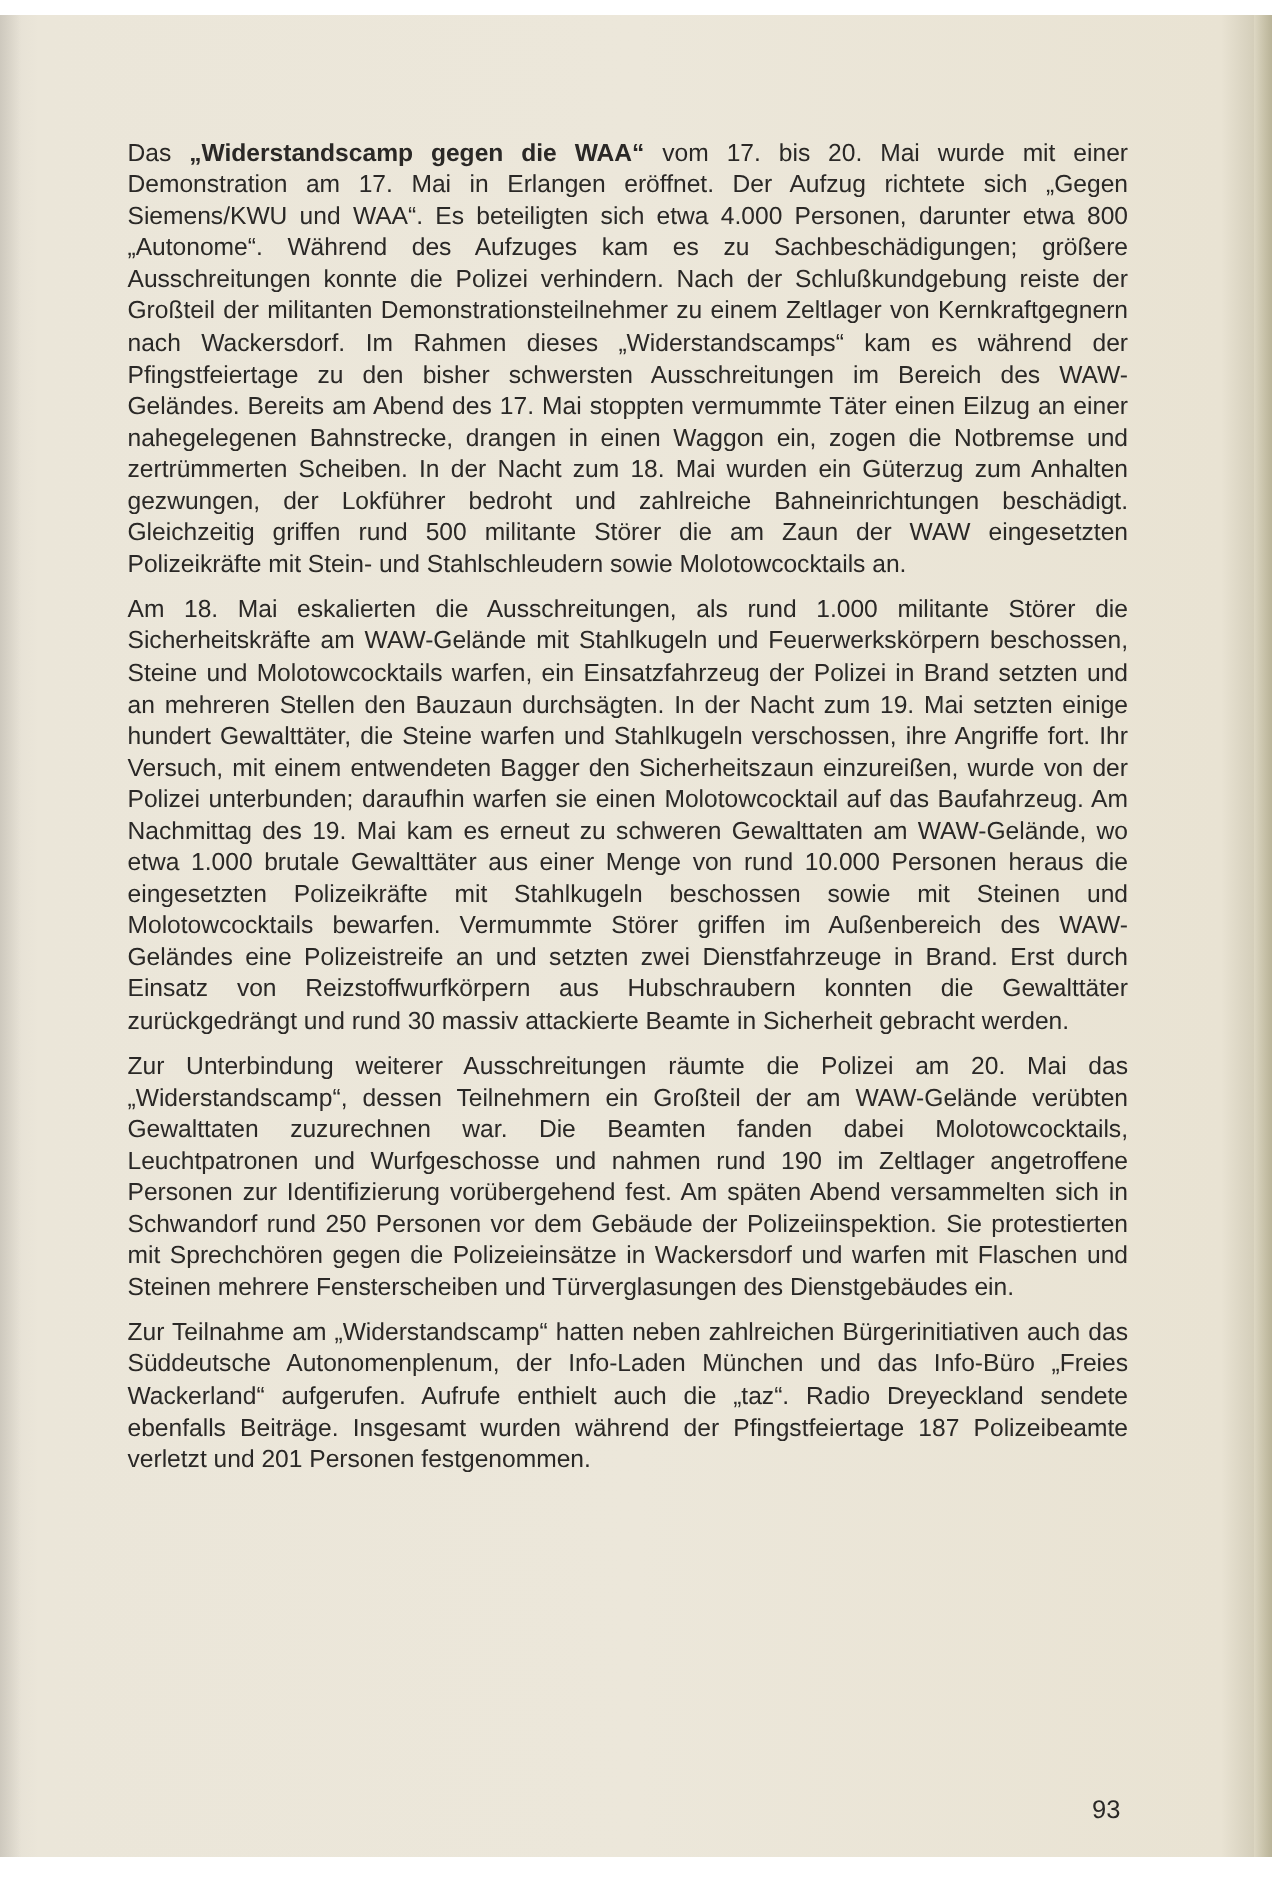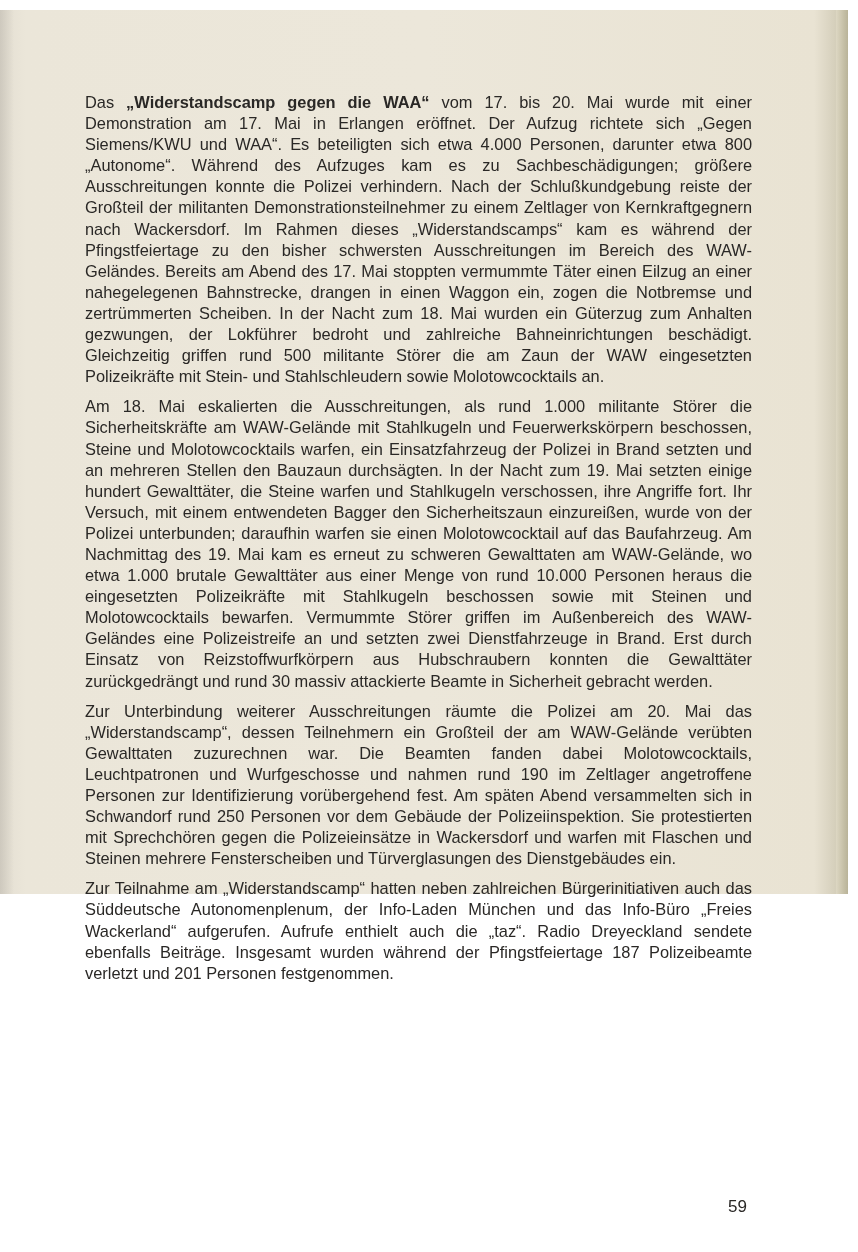--- a/index.html
+++ b/index.html
@@ -1,20 +1,20 @@
 <!DOCTYPE html>
 <html><head>
   <meta charset="utf-8">
   <style>
     html, body { margin: 0; padding: 0; }
     body {
       width: 858px; height: 1252px; background: #ffffff; position: relative; overflow: hidden;
     }
     .page {
-      position: absolute; left: 0; top: 10px; width: 848px; height: 884px;
+      position: absolute; left: 0; top: 10px; width: 848px; height: 1228px;
       background: linear-gradient(90deg, #e3ded2 0%, #ebe6d9 3%, #ece7da 50%, #e9e3d3 96%, #d9d3c0 98%, #c9c3ac 100%);
     }
     .page::before {
       content: ""; position: absolute; left: 0; top: 0; width: 14px; height: 100%;
       background: linear-gradient(90deg, rgba(180,175,165,0.45), rgba(255,255,255,0));
     }
     .spine {
       position: absolute; right: 0; top: 0; width: 12px; height: 100%;
       background: linear-gradient(90deg, #ddd7c3, #c7c1a8 60%, #b9b398);
     }
@@ -37,14 +37,14 @@
 <div class="page">
   <div class="spine"></div>
 
   <div class="text-block">
     <p class="para"><span>Das </span><span class="bold">„Widerstandscamp gegen die WAA“</span><span> vom 17. bis 20. Mai wurde mit einer Demonstration am 17. Mai in Erlangen eröffnet. Der Aufzug richtete sich „Gegen Siemens/KWU und WAA“. Es beteiligten sich etwa 4.000 Personen, darunter etwa 800 „Autonome“. Während des Aufzuges kam es zu Sachbeschädigungen; größere Ausschreitungen konnte die Polizei verhindern. Nach der Schlußkundgebung reiste der Großteil der militanten Demonstrationsteilnehmer zu einem Zeltlager von Kernkraftgegnern nach Wackersdorf. Im Rahmen dieses „Widerstandscamps“ kam es während der Pfingstfeiertage zu den bisher schwersten Ausschreitungen im Bereich des WAW-Geländes. Bereits am Abend des 17. Mai stoppten vermummte Täter einen Eilzug an einer nahegelegenen Bahnstrecke, drangen in einen Waggon ein, zogen die Notbremse und zertrümmerten Scheiben. In der Nacht zum 18. Mai wurden ein Güterzug zum Anhalten gezwungen, der Lokführer bedroht und zahlreiche Bahneinrichtungen beschädigt. Gleichzeitig griffen rund 500 militante Störer die am Zaun der WAW eingesetzten Polizeikräfte mit Stein- und Stahlschleudern sowie Molotowcocktails an.</span></p>
     <p class="para">Am 18. Mai eskalierten die Ausschreitungen, als rund 1.000 militante Störer die Sicherheitskräfte am WAW-Gelände mit Stahlkugeln und Feuerwerkskörpern beschossen, Steine und Molotowcocktails warfen, ein Einsatzfahrzeug der Polizei in Brand setzten und an mehreren Stellen den Bauzaun durchsägten. In der Nacht zum 19. Mai setzten einige hundert Gewalttäter, die Steine warfen und Stahlkugeln verschossen, ihre Angriffe fort. Ihr Versuch, mit einem entwendeten Bagger den Sicherheitszaun einzureißen, wurde von der Polizei unterbunden; daraufhin warfen sie einen Molotowcocktail auf das Baufahrzeug. Am Nachmittag des 19. Mai kam es erneut zu schweren Gewalttaten am WAW-Gelände, wo etwa 1.000 brutale Gewalttäter aus einer Menge von rund 10.000 Personen heraus die eingesetzten Polizeikräfte mit Stahlkugeln beschossen sowie mit Steinen und Molotowcocktails bewarfen. Vermummte Störer griffen im Außenbereich des WAW-Geländes eine Polizeistreife an und setzten zwei Dienstfahrzeuge in Brand. Erst durch Einsatz von Reizstoffwurfkörpern aus Hubschraubern konnten die Gewalttäter zurückgedrängt und rund 30 massiv attackierte Beamte in Sicherheit gebracht werden.</p>
     <p class="para">Zur Unterbindung weiterer Ausschreitungen räumte die Polizei am 20. Mai das „Widerstandscamp“, dessen Teilnehmern ein Großteil der am WAW-Gelände verübten Gewalttaten zuzurechnen war. Die Beamten fanden dabei Molotowcocktails, Leuchtpatronen und Wurfgeschosse und nahmen rund 190 im Zeltlager angetroffene Personen zur Identifizierung vorübergehend fest. Am späten Abend versammelten sich in Schwandorf rund 250 Personen vor dem Gebäude der Polizeiinspektion. Sie protestierten mit Sprechchören gegen die Polizeieinsätze in Wackersdorf und warfen mit Flaschen und Steinen mehrere Fensterscheiben und Türverglasungen des Dienstgebäudes ein.</p>
     <p class="para">Zur Teilnahme am „Widerstandscamp“ hatten neben zahlreichen Bürgerinitiativen auch das Süddeutsche Autonomenplenum, der Info-Laden München und das Info-Büro „Freies Wackerland“ aufgerufen. Aufrufe enthielt auch die „taz“. Radio Dreyeckland sendete ebenfalls Beiträge. Insgesamt wurden während der Pfingstfeiertage 187 Polizeibeamte verletzt und 201 Personen festgenommen.</p>
   </div>
 
-  <div class="page-number">59</div>
+  <div class="page-number">93</div>
 </div>
 
 </body></html>

